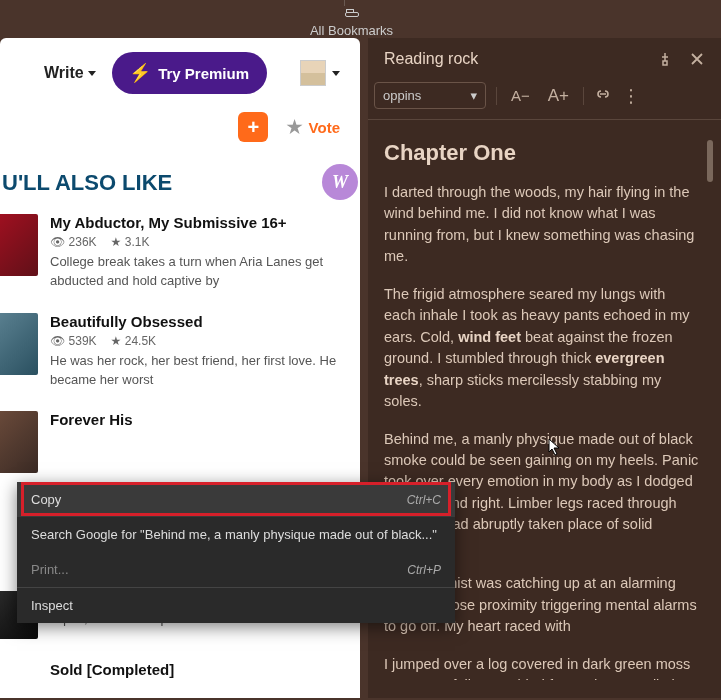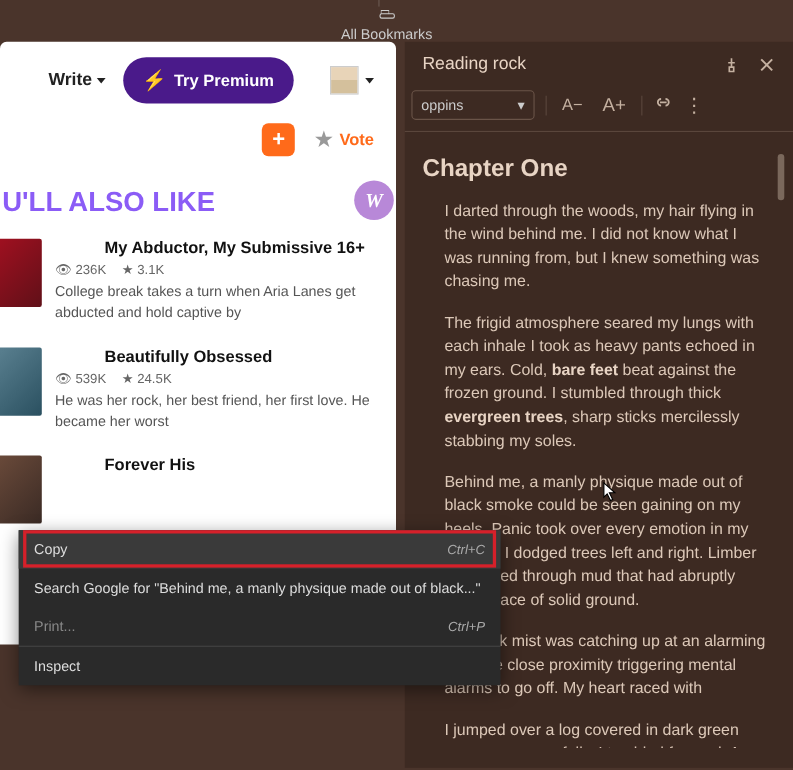--- a/index.html
+++ b/index.html
@@ -3,69 +3,69 @@
 <meta charset="utf-8">
 <style>
 * { margin: 0; padding: 0; box-sizing: border-box; font-family: -apple-system, BlinkMacSystemFont, "Segoe UI", Arial, sans-serif; }
 body { width: 721px; height: 700px; background: #4a342b; overflow: hidden; position: relative; }
 
 .browser-top { position: absolute; top: 0; left: 0; right: 0; height: 38px; display: flex; align-items: center; justify-content: flex-end; padding-right: 18px; color: #ccc; font-size: 13px; gap: 6px; flex-direction: column; }
 .browser-top .sep { width: 1px; height: 18px; background: #6a5a52; margin-right: 14px; }
 .folder-icon { width: 14px; height: 12px; border: 1.5px solid #ccc; border-radius: 2px; position: relative; }
 .folder-icon::before { content: ''; position: absolute; top: -4px; left: 0; width: 6px; height: 3px; border: 1.5px solid #ccc; border-bottom: none; border-radius: 1px 1px 0 0; }
 
-.main-panel { position: absolute; top: 38px; left: 0; width: 360px; height: 548px; background: #fff; border-radius: 6px 6px 0 0; overflow: hidden; }
+.main-panel { position: absolute; top: 38px; left: 0; width: 360px; height: 660px; background: #fff; border-radius: 6px 6px 0 0; overflow: hidden; }
 
 .toolbar { display: flex; align-items: center; padding: 14px 10px 10px 44px; gap: 16px; }
 .write-btn { font-size: 16px; font-weight: 600; color: #222; display: flex; align-items: center; gap: 4px; }
 .caret { width: 0; height: 0; border-left: 4px solid transparent; border-right: 4px solid transparent; border-top: 5px solid #222; }
 .premium-btn { background: #4a1a8a; color: #fff; font-weight: 700; font-size: 15px; padding: 10px 18px; border-radius: 24px; display: flex; align-items: center; gap: 6px; }
 .bolt { color: #ff5a2c; font-size: 18px; }
 .avatar-sq { width: 26px; height: 26px; background: linear-gradient(#e8d4b8 50%, #d4c09c 50%); border: 1px solid #ccc; }
 .avatar-wrap { display: flex; align-items: center; gap: 6px; margin-left: auto; margin-right: 10px; }
 
 .action-row { display: flex; align-items: center; justify-content: flex-end; padding: 8px 20px 14px; gap: 18px; }
 .plus-btn { background: #ff6a1a; color: #fff; width: 30px; height: 30px; border-radius: 6px; display: flex; align-items: center; justify-content: center; font-size: 20px; font-weight: 700; }
 .vote { display: flex; align-items: center; gap: 6px; color: #ff6a1a; font-weight: 700; font-size: 15px; }
 .star-grey { color: #999; font-size: 18px; }
 
 .w-badge { position: absolute; top: 126px; right: 2px; width: 36px; height: 36px; background: #b888d8; border-radius: 50%; color: #fff; display: flex; align-items: center; justify-content: center; font-style: italic; font-weight: 700; font-size: 18px; font-family: Georgia, serif; }
 
 .also-like { padding: 0 0 0 0; }
-.also-like h2 { font-size: 25px; font-weight: 800; color: #8b5cf6; padding: 14px 0 10px 2px; }
+.also-like h2 { font-size: 22px; font-weight: 800; color: #0c4a6e; padding: 14px 0 10px 2px; }
 
 .rec { display: flex; gap: 12px; padding: 8px 0 14px 0; }
 .cover { width: 40px; height: 62px; flex-shrink: 0; border-radius: 2px; margin-left: -2px; }
 .cover.c1 { background: linear-gradient(135deg, #a01020, #601018); }
 .cover.c2 { background: linear-gradient(135deg, #5a8090, #2a5060); }
 .cover.c3 { background: linear-gradient(135deg, #6a4a3a, #3a2a24); }
 .cover.c4 { background: linear-gradient(135deg, #2a2a2a, #0a0a0a); }
 .rec-body { flex: 1; padding-right: 14px; }
-.rec-title { font-size: 15px; font-weight: 700; color: #111; margin-bottom: 4px; margin-left: 45px; }
+.rec-title { font-size: 15px; font-weight: 700; color: #111; margin-bottom: 4px; }
 .rec-stats { display: flex; gap: 14px; color: #666; font-size: 12px; margin-bottom: 4px; align-items: center; }
 .rec-stats .ic { font-size: 12px; }
 .rec-desc { color: #555; font-size: 13px; line-height: 1.45; }
 
 .reading-panel { position: absolute; top: 38px; left: 368px; right: 0; height: 660px; background: #3d2a22; color: #e8d4c4; }
 .rp-header { display: flex; align-items: center; padding: 12px 16px; font-size: 16px; color: #e8d4c4; }
 .rp-header .sp { flex: 1; }
 .rp-icon { width: 16px; height: 16px; margin-left: 16px; cursor: pointer; }
 .pin { display: inline-block; transform: rotate(0deg); }
 
 .rp-controls { display: flex; align-items: center; gap: 10px; padding: 2px 10px 10px 6px; border-bottom: 1px solid #5a463c; }
 .font-sel { background: #3d2a22; border: 1px solid #6a5448; border-radius: 4px; padding: 5px 8px; color: #ccc; font-size: 13px; width: 112px; display: flex; justify-content: space-between; align-items: center; }
 .asize { color: #c4b0a0; font-size: 15px; padding: 0 4px; cursor: pointer; }
 .vbar { width: 1px; height: 18px; background: #5a463c; }
 .link-ic, .more-ic { color: #c4b0a0; cursor: pointer; }
 
 .content { padding: 12px 22px 0 16px; height: 560px; overflow: hidden; position: relative; }
 .content::-webkit-scrollbar { width: 8px; }
 .content-scroll { position: absolute; right: 8px; top: 20px; width: 6px; height: 42px; background: #7a685c; border-radius: 3px; }
 .ch-title { font-size: 22px; font-weight: 700; color: #e8d4c4; margin: 8px 0 16px; }
-.para { font-size: 14.5px; line-height: 1.48; color: #dcc8b8; margin-bottom: 16px; margin-left: 20px; }
+.para { font-size: 14.5px; line-height: 1.48; color: #dcc8b8; margin-bottom: 16px; }
 .para b { font-weight: 700; color: #e8d4c4; }
 
 .ctx-menu { position: absolute; top: 482px; left: 17px; width: 438px; background: #2a2a2a; color: #ddd; font-size: 13px; box-shadow: 0 4px 16px rgba(0,0,0,0.5); z-index: 50; }
 .ctx-item { padding: 10px 14px; display: flex; justify-content: space-between; align-items: center; }
 .ctx-item.hov { background: #3a3a3a; }
 .ctx-item .sc { color: #aaa; font-size: 12px; font-style: italic; }
 .ctx-hl { position: absolute; top: 0px; left: 4px; right: 4px; height: 34px; border: 3px solid #d6202a; pointer-events: none; }
 
 .cursor-arrow { position: absolute; top: 438px; left: 548px; width: 14px; height: 18px; z-index: 60; }
 .cursor-arrow svg { width: 14px; height: 18px; }
@@ -188,21 +188,21 @@
         </svg>
     </span>
     <span class="more-ic" style="font-size:18px;letter-spacing:-2px">⋮</span>
   </div>
 
   <div class="content">
     <div class="content-scroll"></div>
     <div class="ch-title">Chapter One</div>
     <p class="para">I darted through the woods, my hair flying in the wind behind me. I did not know what I was running from, but I knew something was chasing me.</p>
     <p class="para">
-      <span>The frigid atmosphere seared my lungs with each inhale I took as heavy pants echoed in my ears. Cold, </span><b>bare feet</b><span> beat against the frozen ground. I stumbled through thick </span><b>evergreen trees</b><span>, sharp sticks mercilessly stabbing my soles.</span>
+      <span>The frigid atmosphere seared my lungs with each inhale I took as heavy pants echoed in my ears. Cold, </span><b>wind feet</b><span> beat against the frozen ground. I stumbled through thick </span><b>evergreen trees</b><span>, sharp sticks mercilessly stabbing my soles.</span>
     </p>
     <p class="para">Behind me, a manly physique made out of black smoke could be seen gaining on my heels. Panic took over every emotion in my body as I dodged trees left and right. Limber legs raced through mud that had abruptly taken place of solid ground.</p>
     <p class="para">The dark mist was catching up at an alarming rate, the close proximity triggering mental alarms to go off. My heart raced with</p>
     <p class="para">I jumped over a log covered in dark green moss unsuccessfully. I tumbled forward. A stray limb from the tree had caused my</p>
   </div>
 </div>
 
 <div class="ctx-menu">
   <div class="ctx-hl"></div>
   <div class="ctx-item hov">

